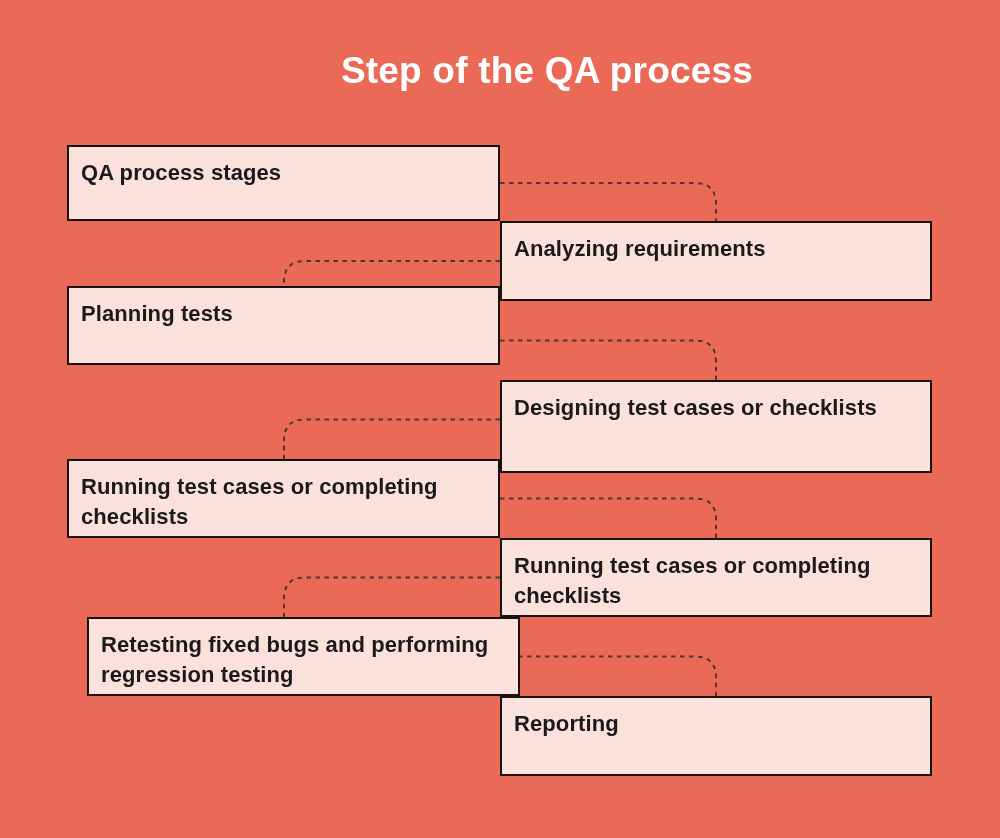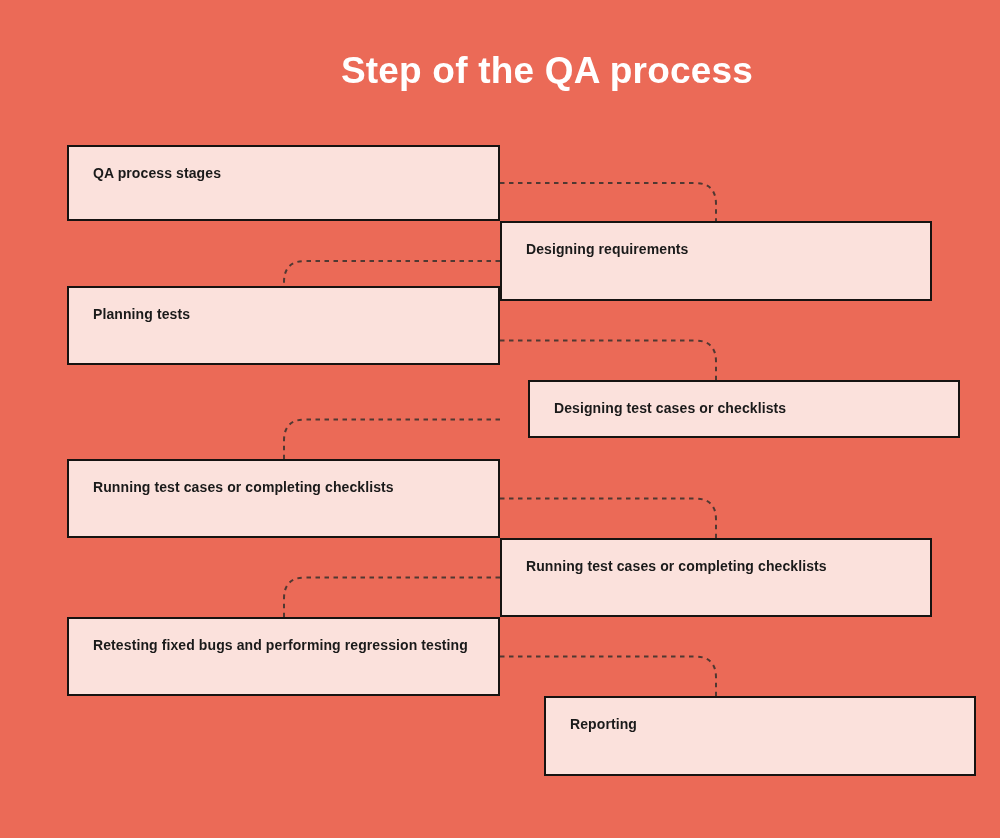--- a/index.html
+++ b/index.html
@@ -40,23 +40,23 @@
     position: absolute;
     top: 0;
     left: 0;
     width: 1000px;
     height: 838px;
   }
   .step-box {
     position: absolute;
     background: var(--fill);
     border: 2px solid var(--border);
-    padding: 11px 18px 0 24px;
+    padding: 11px 18px 0 12px;
     color: var(--text);
-    font-size: 14px;
+    font-size: 22px;
     line-height: 30px;
     font-weight: 700;
     letter-spacing: 0.1px;
   }
   .step-box.left  { left: 67px;  width: 433px; }
   .step-box.right { left: 500px; width: 432px; }
 </style>
 </head>
 <body>
 
@@ -66,21 +66,21 @@
       <path d="M 500 183 H 695 Q 716 183 716 204 V 221" fill="none" stroke="#503832" stroke-width="2" stroke-dasharray="4.5 4.5"></path>
       <path d="M 500 261 H 305 Q 284 261 284 282 V 301" fill="none" stroke="#503832" stroke-width="2" stroke-dasharray="4.5 4.5"></path>
       <path d="M 500 340.5 H 695 Q 716 340.5 716 361.5 V 380" fill="none" stroke="#503832" stroke-width="2" stroke-dasharray="4.5 4.5"></path>
       <path d="M 500 419.5 H 305 Q 284 419.5 284 440.5 V 459" fill="none" stroke="#503832" stroke-width="2" stroke-dasharray="4.5 4.5"></path>
       <path d="M 500 498.5 H 695 Q 716 498.5 716 519.5 V 538" fill="none" stroke="#503832" stroke-width="2" stroke-dasharray="4.5 4.5"></path>
       <path d="M 500 577.5 H 305 Q 284 577.5 284 598.5 V 617" fill="none" stroke="#503832" stroke-width="2" stroke-dasharray="4.5 4.5"></path>
       <path d="M 500 656.5 H 695 Q 716 656.5 716 677.5 V 696" fill="none" stroke="#503832" stroke-width="2" stroke-dasharray="4.5 4.5"></path>
     </svg>
   <div id="boxes">
       <div class="step-box left" style="top: 145px; height: 76px;"><span>QA process stages</span></div>
-      <div class="step-box right" style="top: 221px; height: 80px;"><span>Designing requirements</span></div>
+      <div class="step-box right" style="top: 221px; height: 80px;"><span>Analyzing requirements</span></div>
       <div class="step-box left" style="top: 286px; height: 79px;"><span>Planning tests</span></div>
-      <div class="step-box right" style="top: 380px; height: 58px; margin-left: 28px;"><span>Designing test cases or checklists</span></div>
+      <div class="step-box right" style="top: 380px; height: 93px;"><span>Designing test cases or checklists</span></div>
       <div class="step-box left" style="top: 459px; height: 79px;"><span>Running test cases or completing checklists</span></div>
       <div class="step-box right" style="top: 538px; height: 79px;"><span>Running test cases or completing checklists</span></div>
-      <div class="step-box left" style="top: 617px; height: 79px;"><span>Retesting fixed bugs and performing regression testing</span></div>
-      <div class="step-box right" style="top: 696px; height: 80px; margin-left: 44px;"><span>Reporting</span></div>
+      <div class="step-box left" style="top: 617px; height: 79px; margin-left: 20px;"><span>Retesting fixed bugs and performing regression testing</span></div>
+      <div class="step-box right" style="top: 696px; height: 80px;"><span>Reporting</span></div>
     </div>
 </div>
 
 </body></html>

